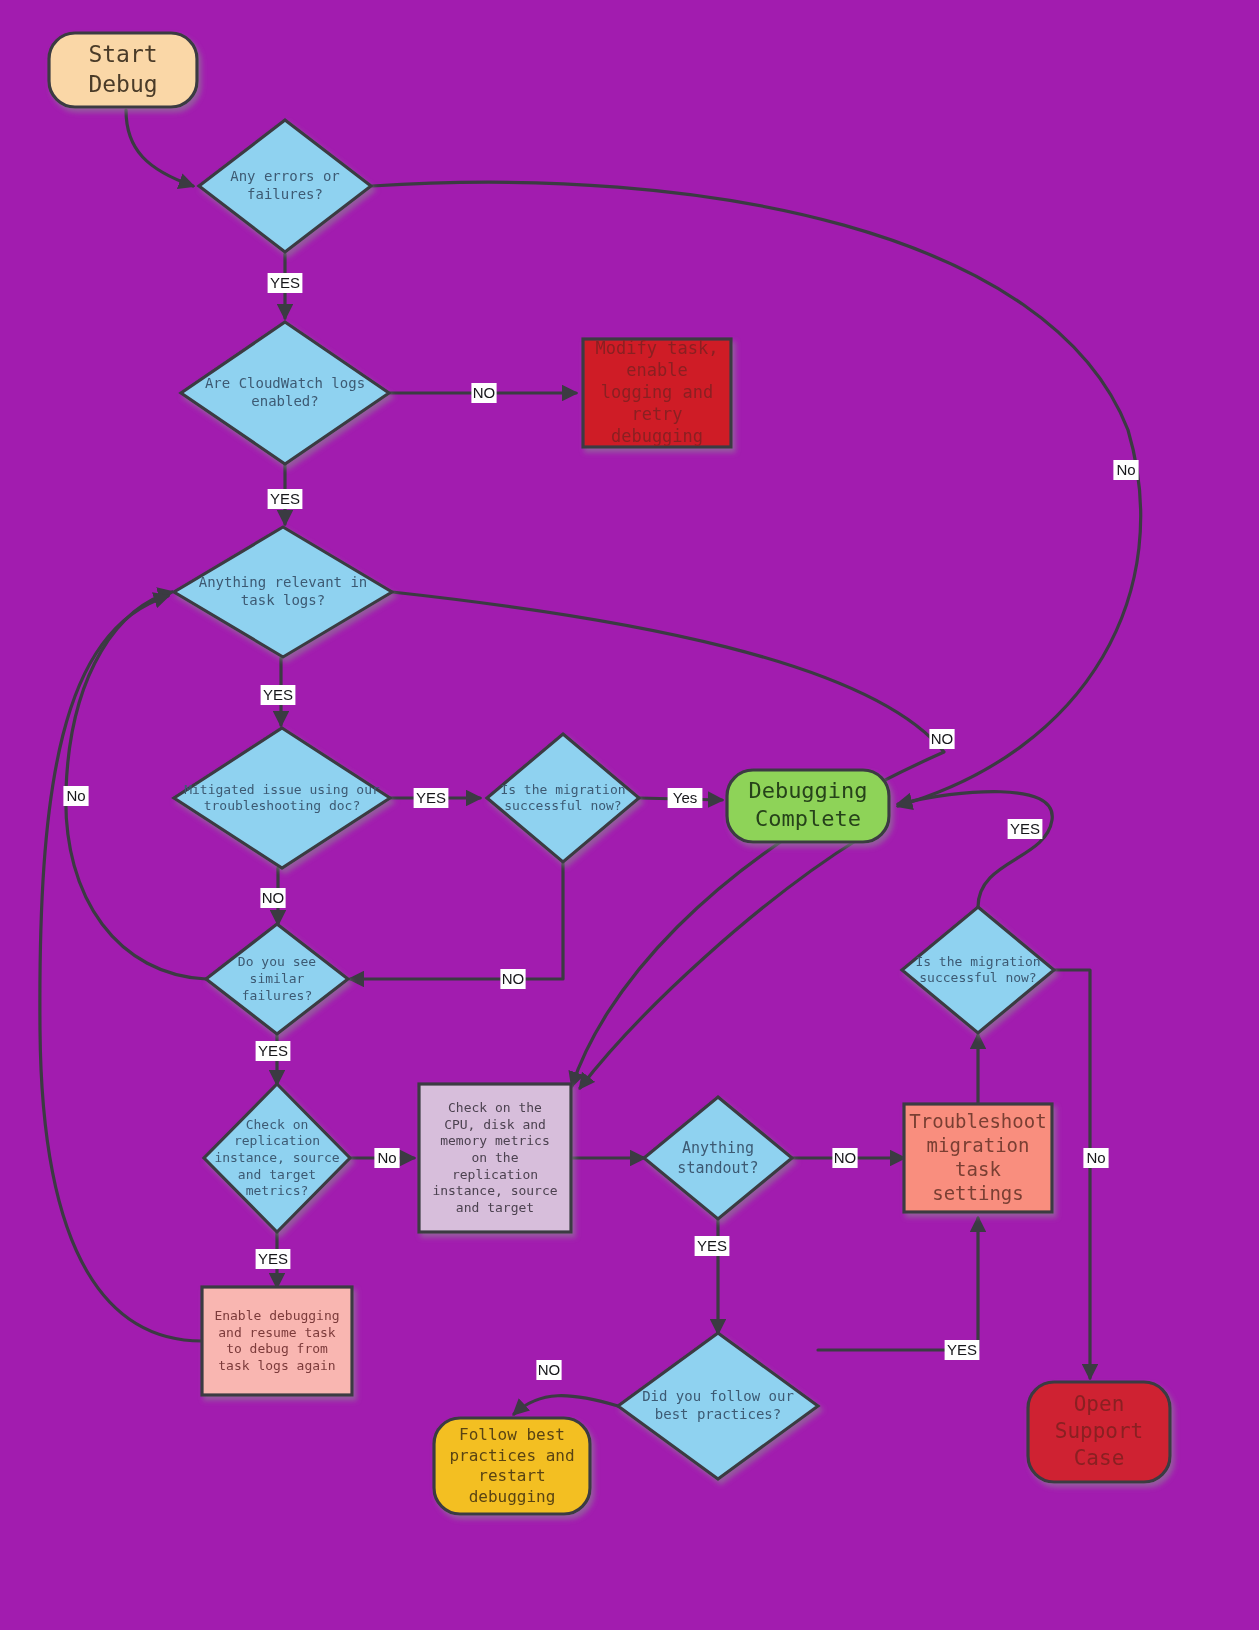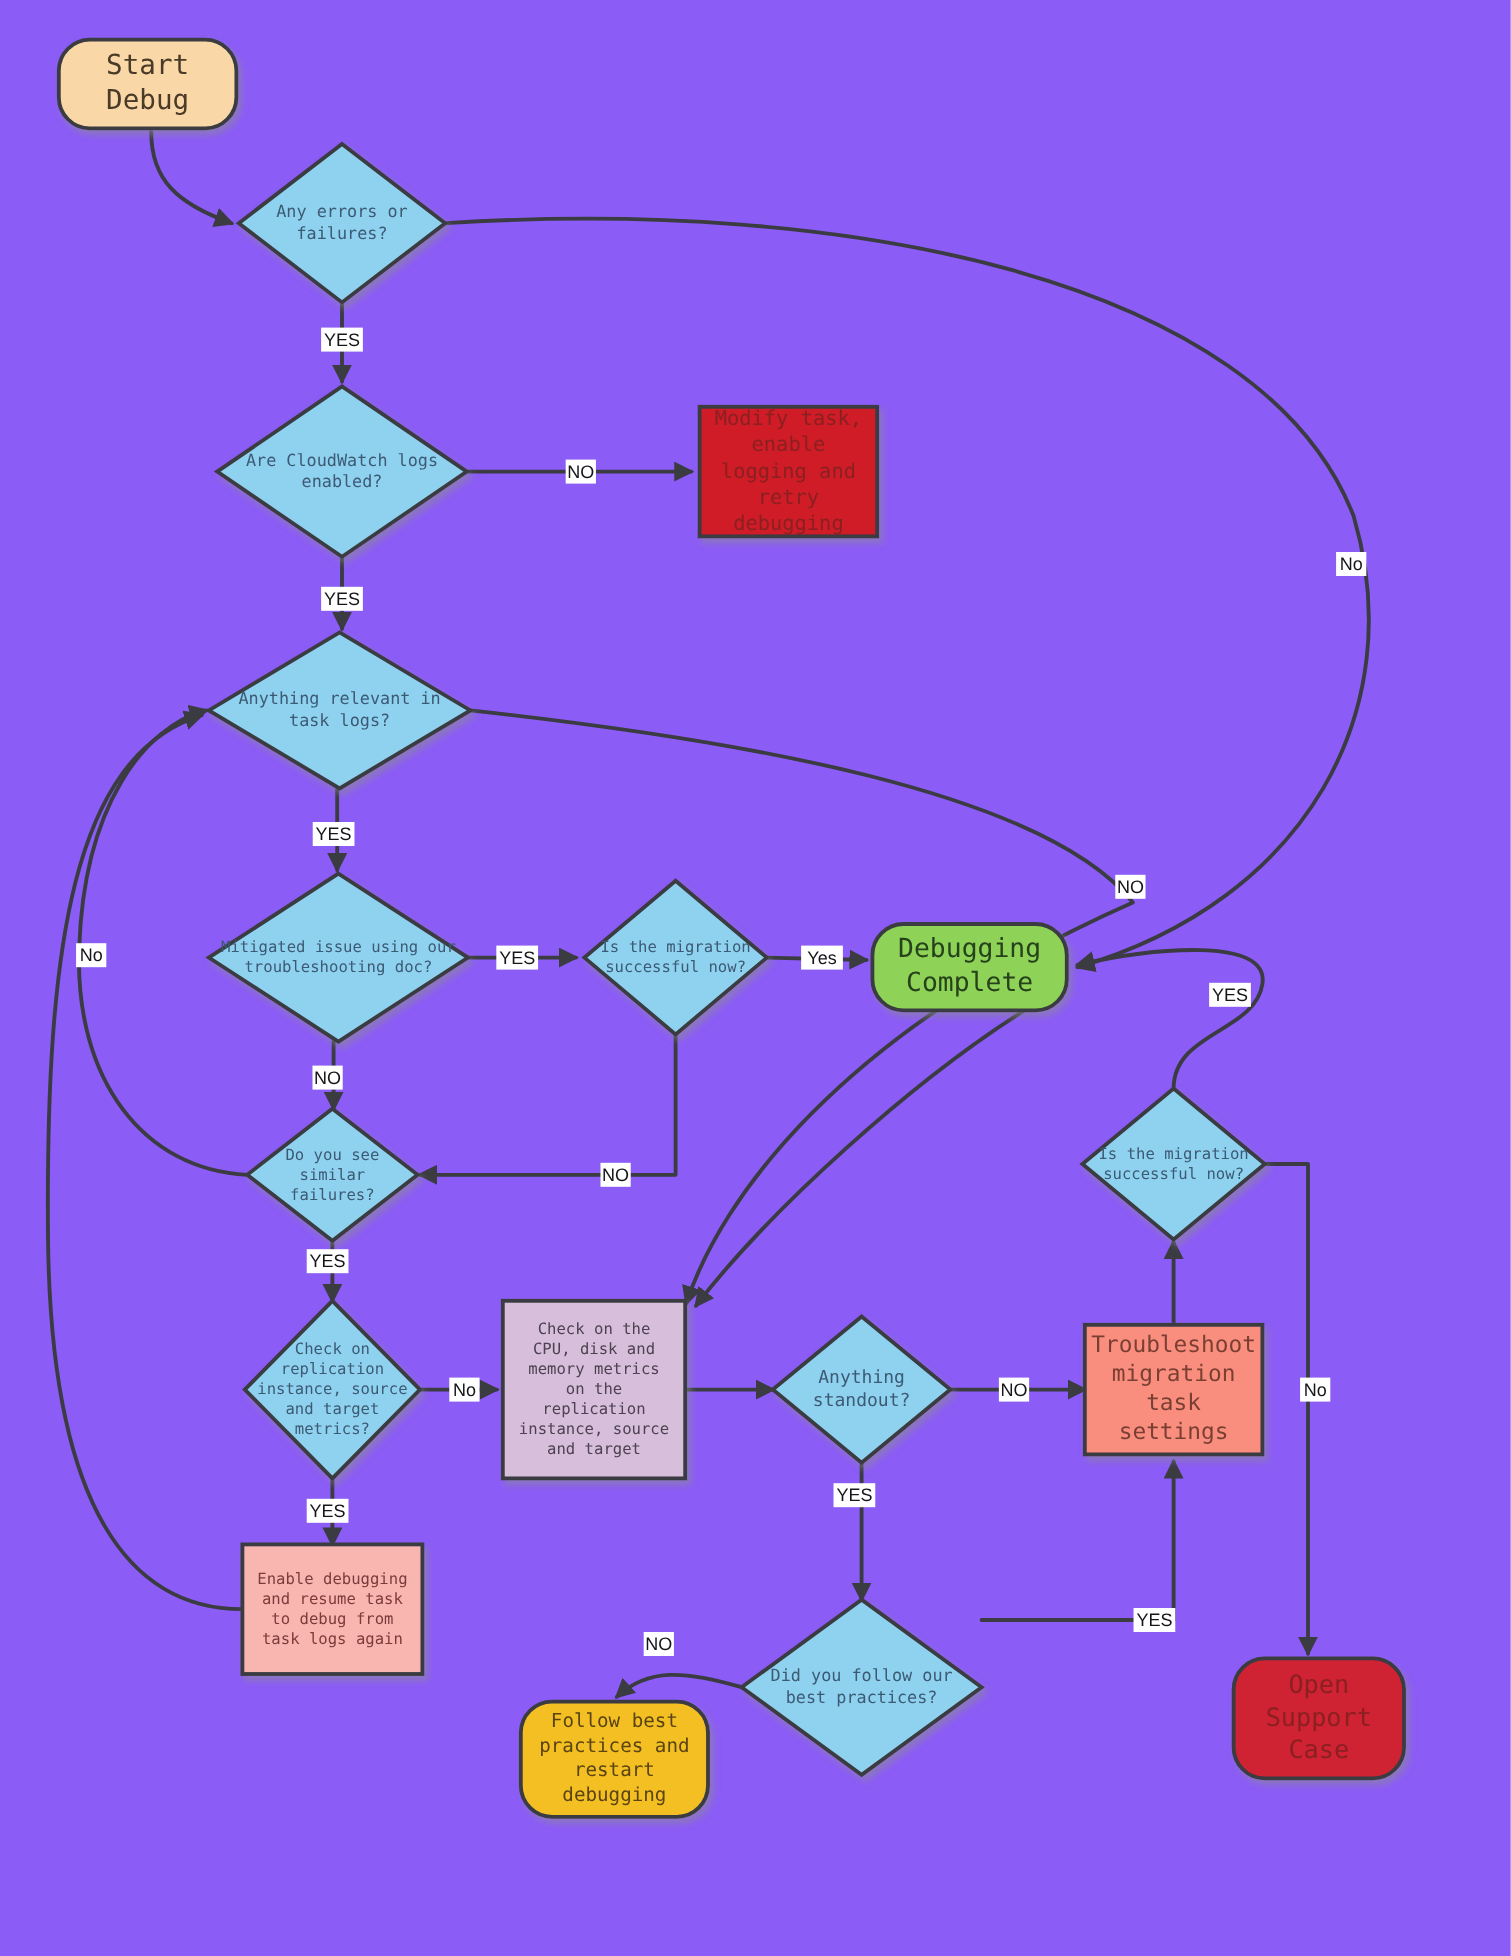--- a/index.html
+++ b/index.html
@@ -4,21 +4,21 @@
 <style>
   html, body {
     margin: 0;
     padding: 0;
     background: #ffffff;
   }
   #canvas-wrap {
     position: relative;
     width: 1259px;
     height: 1630px;
-    background: #8b5cf6;
+    background: #a21caf;
     font-family: "DejaVu Sans Mono", monospace;
   }
   svg#flow {
     display: block;
     width: 1259px;
     height: 1630px;
   }
   .edge-path {
     fill: none;
     stroke: #3b3b42;

